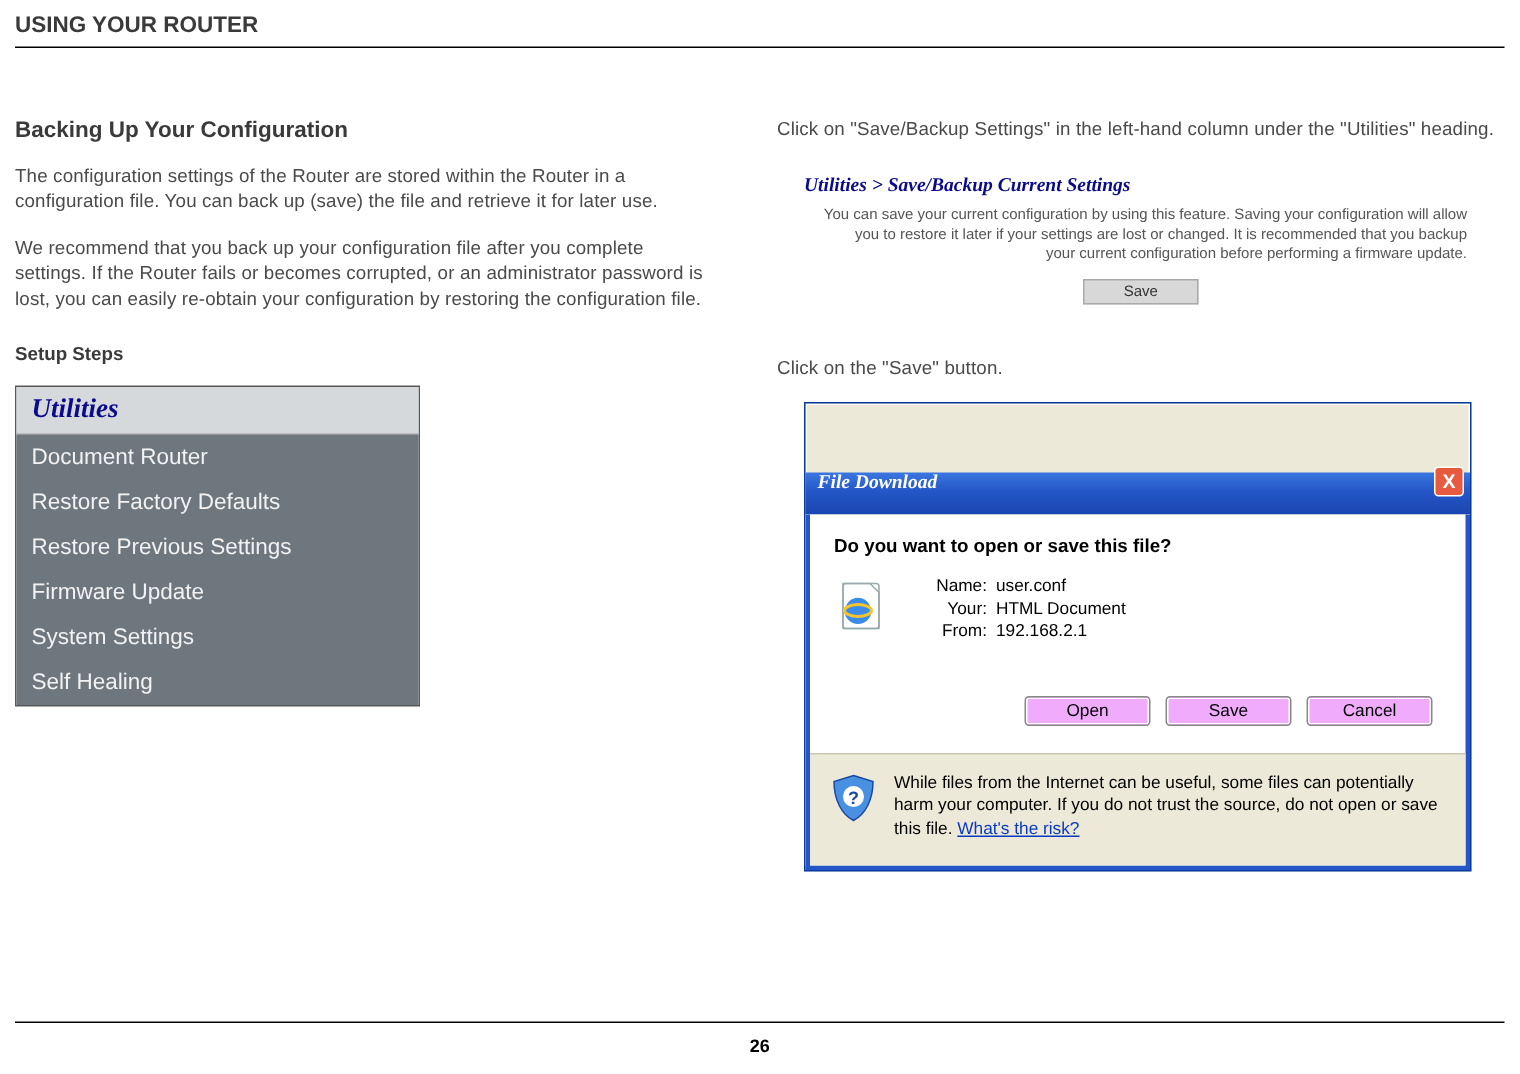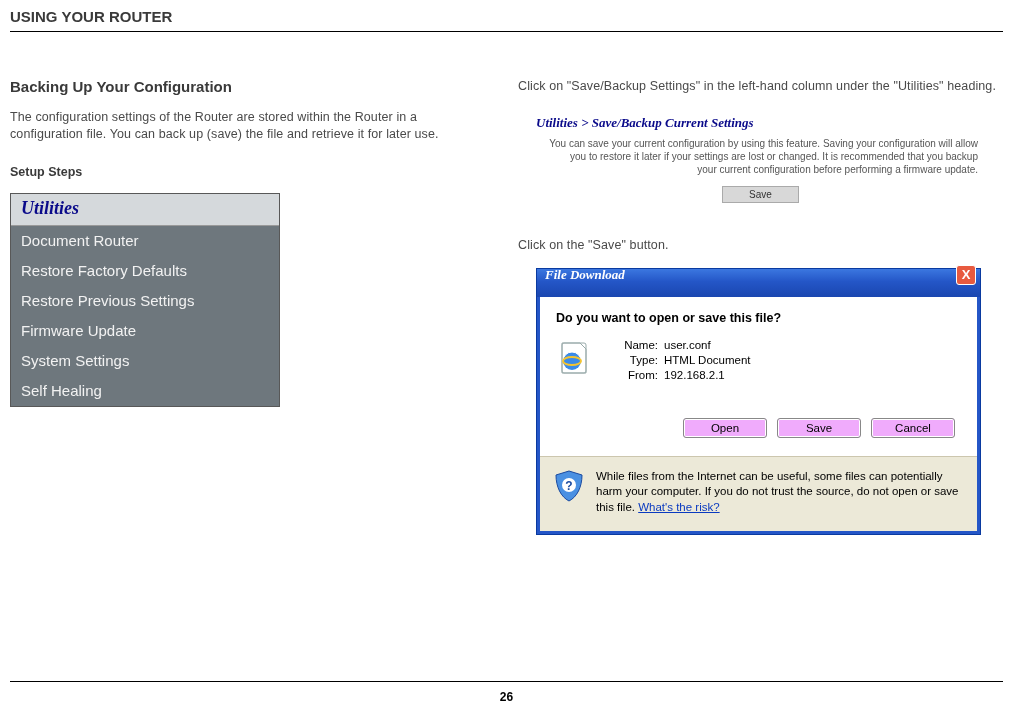--- a/index.html
+++ b/index.html
@@ -117,20 +117,21 @@
     box-shadow: 0 0 0 1px #fff inset;
     font-family: Tahoma, Arial, sans-serif;
   }
   .xp-titlebar {
     height: 28px;
     background: linear-gradient(to bottom, #3b77e0 0%, #2456c7 45%, #1a46b0 100%);
     display: flex;
     align-items: center;
     justify-content: space-between;
     padding: 0 4px 16px 8px;
+    margin-top: 46px;
   }
   .xp-title {
     color: #fff;
     font-weight: bold;
     font-size: 13px;
     font-style: italic;
     font-family: Georgia, serif;
   }
   .xp-close {
     width: 20px; height: 20px;
@@ -220,20 +221,21 @@
 </head>
 <body>
 
 <div class="page-header">USING YOUR ROUTER</div>
 <hr class="hr">
 
 <div class="columns">
   <div class="col-left">
     <div class="section-title">Backing Up Your Configuration</div>
     <div class="body-text">The configuration settings of the Router are stored within the Router in a configuration file. You can back up (save) the file and retrieve it for later use.</div>
+    <div class="body-text">We recommend that you back up your configuration file after you complete settings. If the Router fails or becomes corrupted, or an administrator password is lost, you can easily re-obtain your configuration by restoring the configuration file.</div>
     <div class="subhead">Setup Steps</div>
 
     <div class="util-panel">
       <div class="util-header">Utilities</div>
       <div class="util-item">Document Router</div>
       <div class="util-item">Restore Factory Defaults</div>
       <div class="util-item">Restore Previous Settings</div>
       <div class="util-item">Firmware Update</div>
       <div class="util-item">System Settings</div>
       <div class="util-item">Self Healing</div>
@@ -269,21 +271,21 @@
               <path d="M7 20 a9 9 0 0 1 18 0" fill="none" stroke="#fff" stroke-width="1"></path>
               <ellipse cx="16" cy="20" rx="9" ry="4" fill="none" stroke="#f4c430" stroke-width="2"></ellipse>
             </svg>
           </div>
           <div class="xp-kv">
             <div class="xp-kv-row">
                 <span class="k">Name:</span>
                 <span>user.conf</span>
               </div>
             <div class="xp-kv-row">
-                <span class="k">Type:</span>
+                <span class="k">Your:</span>
                 <span>HTML Document</span>
               </div>
             <div class="xp-kv-row">
                 <span class="k">From:</span>
                 <span>192.168.2.1</span>
               </div>
           </div>
         </div>
         <div class="xp-btn-row">
           <button class="xp-btn">Open</button>

